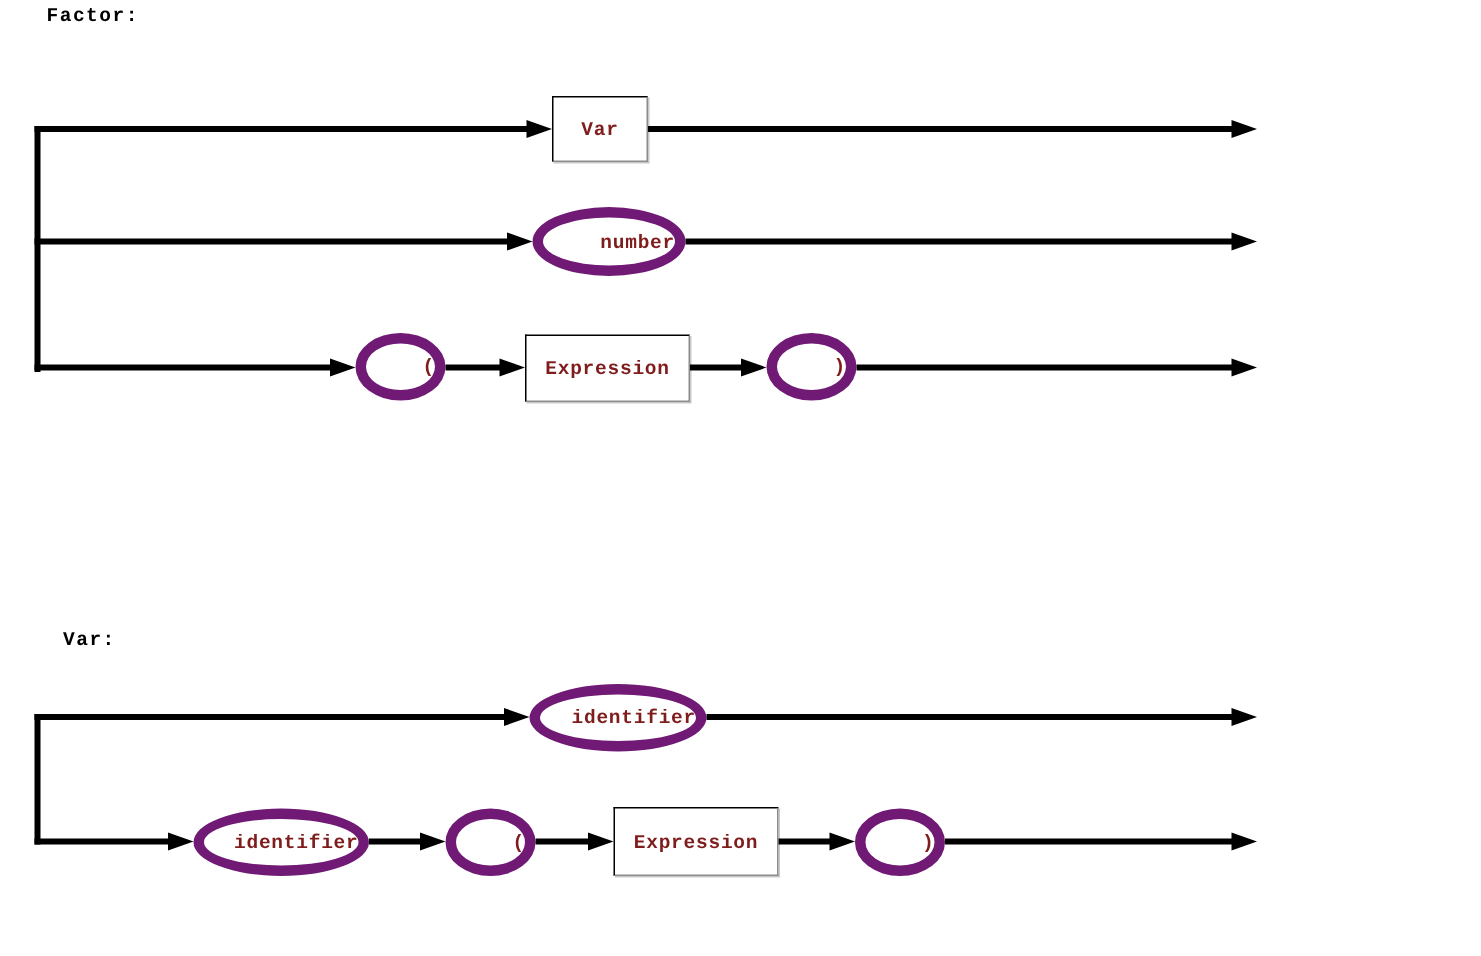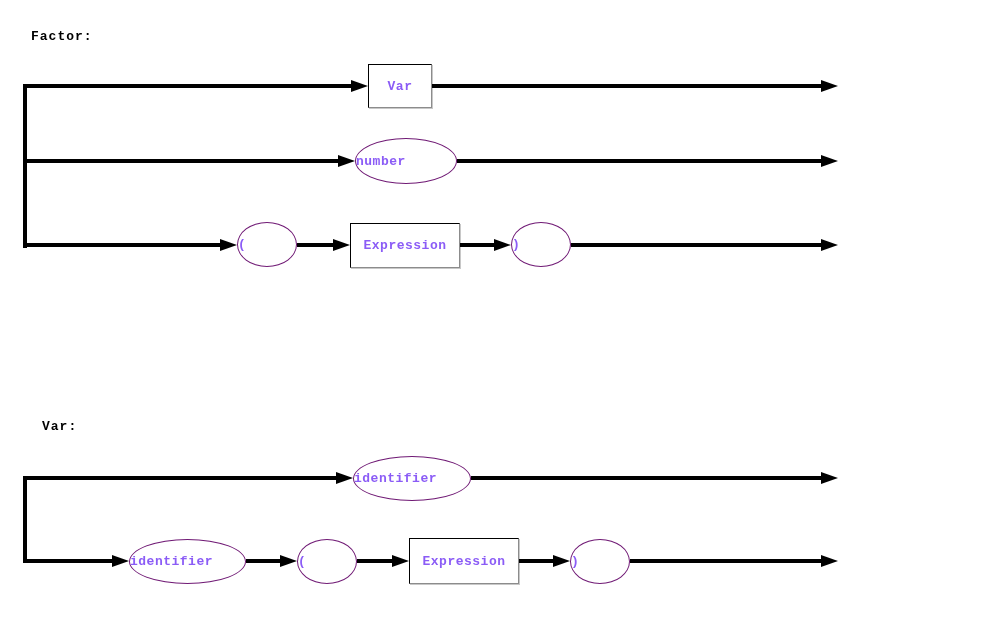--- a/index.html
+++ b/index.html
@@ -49,41 +49,41 @@
     border-bottom-color: #8c8c8c;
     box-shadow: 1px 1px 0 #c8c8c8;
     display: flex;
     align-items: center;
     justify-content: center;
     box-sizing: border-box;
   }
   .nell {
     position: absolute;
     background: #ffffff;
-    border: 1px solid #701a75;
+    border: 7px solid #701a75;
     border-radius: 50%;
     display: flex;
     align-items: center;
-    justify-content: flex-start;
+    justify-content: flex-end;
     box-sizing: border-box;
   }
   .ntext {
     font-weight: bold;
     font-size: 13px;
     letter-spacing: 0.5px;
-    color: #8b5cf6;
+    color: #7f1d1d;
     white-space: nowrap;
   }
 </style>
 </head>
 <body>
 
 <div class="canvas">
 
-  <div class="slabel" style="left:31px; top:29px;">Factor:</div>
+  <div class="slabel" style="left:31px; top:3px;">Factor:</div>
 
   <div class="vline" style="left:23px; top:84px; height:164px;"></div>
 
   <div class="hline" style="left:23px; top:84px; width:329px;"></div>
   <div class="arrow" style="left:351px; top:80px;"></div>
   <div class="nbox" style="left:368px; top:64px; width:64px; height:44px;">
     <span class="ntext">Var</span>
   </div>
   <div class="hline" style="left:432px; top:84px; width:390px;"></div>
   <div class="arrow" style="left:821px; top:80px;"></div>

